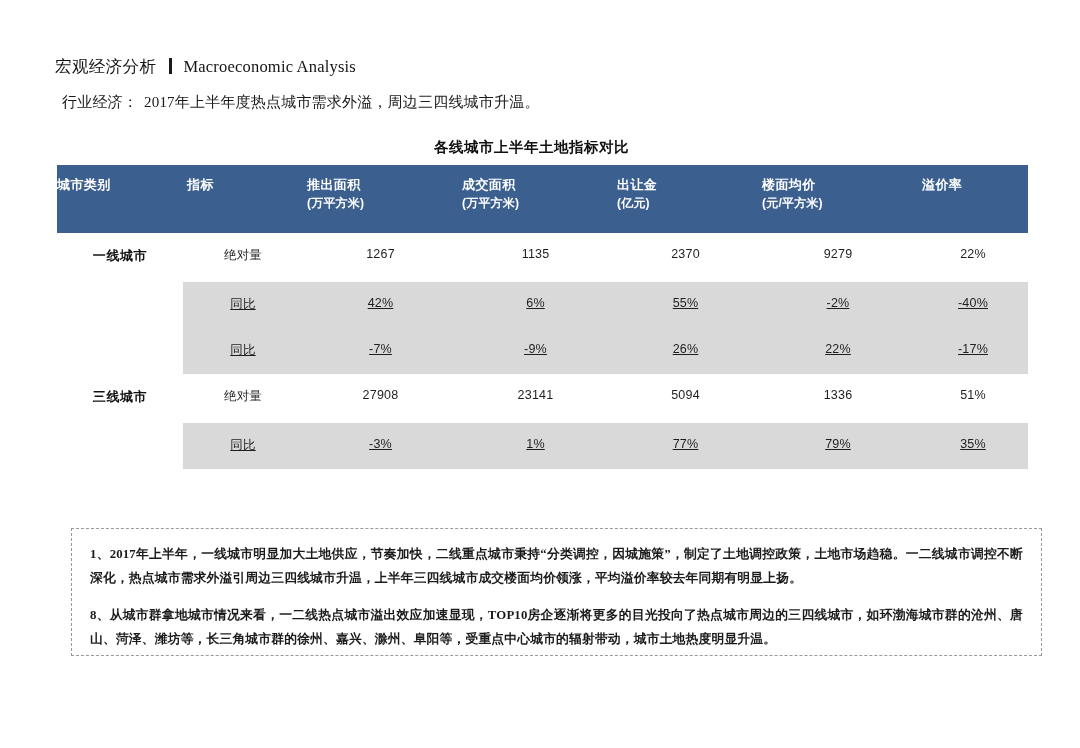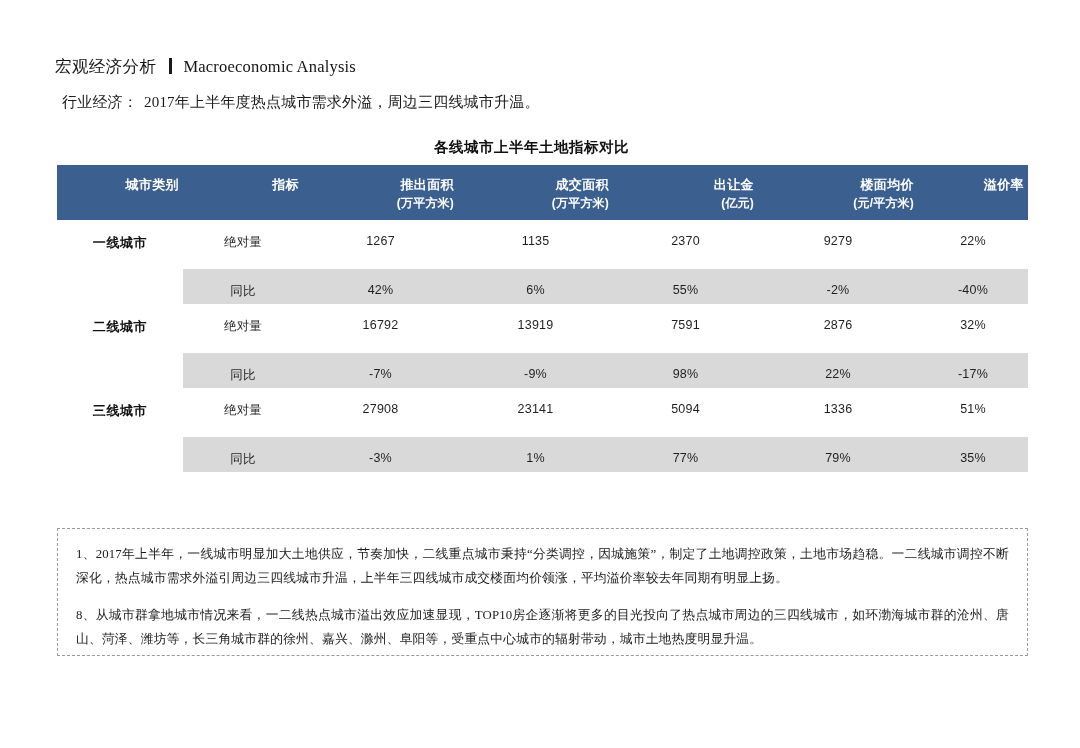--- a/index.html
+++ b/index.html
@@ -98,23 +98,23 @@
   table.data-table col.c3 { width: 155px; }
   table.data-table col.c4 { width: 145px; }
   table.data-table col.c5 { width: 160px; }
   table.data-table col.c6 { width: 110px; }
 
   thead tr.head-row { background: #3B5F8F; }
   thead th {
     color: #ffffff;
     font-size: 13px;
     font-weight: bold;
-    text-align: right;
+    text-align: left;
     vertical-align: top;
-    padding: 11px 4px 8px 4px;
+    padding: 11px 4px 21px 4px;
     line-height: 1.45;
     letter-spacing: 0.4px;
     border: none;
   }
   thead th .unit {
     display: block;
     font-size: 12px;
     font-weight: bold;
     letter-spacing: 0.2px;
   }
@@ -124,41 +124,42 @@
     font-size: 12.5px;
     color: #1f1f1f;
     text-align: center;
     vertical-align: top;
     padding: 14px 4px 0 4px;
     border: none;
     background: #ffffff;
     letter-spacing: 0.2px;
   }
   tbody tr.row-abs td { height: 49px; }
-  tbody tr.row-yoy td { height: 35px; }
+  tbody tr.row-yoy td { height: 46px; text-decoration: underline; }
 
   tbody td.cat {
     font-weight: bold;
     font-size: 13px;
     color: #111111;
     letter-spacing: 0.6px;
     background: #ffffff !important;
   }
   tbody tr.row-yoy td.shaded { background: #D9D9D9; }
 
   
   .note-box {
     position: absolute;
-    left: 57px;
+    left: 71px;
     top: 528px;
     width: 971px;
     height: 128px;
     border: 1px dashed #9a9a9a;
     background: #ffffff;
     padding: 14px 18px 0 18px;
+    font-weight: bold;
   }
   .note-p {
     font-size: 12.8px;
     line-height: 1.85;
     color: #1b1b1b;
     letter-spacing: 0.15px;
     margin: 0;
     text-align: justify;
   }
   .note-p + .note-p { margin-top: 14px; }
@@ -234,35 +235,26 @@
         <tr class="row-yoy">
           <td class="cat"></td>
           <td class="shaded">同比</td>
           <td class="shaded">42%</td>
           <td class="shaded">6%</td>
           <td class="shaded">55%</td>
           <td class="shaded">-2%</td>
           <td class="shaded">-40%</td>
         </tr>
 
-        <tr class="row-abs">
-          <td class="cat">二线城市</td>
-          <td>绝对量</td>
-          <td>16792</td>
-          <td>13919</td>
-          <td>7591</td>
-          <td>2876</td>
-          <td>32%</td>
-        </tr>
         <tr class="row-yoy">
           <td class="cat"></td>
           <td class="shaded">同比</td>
           <td class="shaded">-7%</td>
           <td class="shaded">-9%</td>
-          <td class="shaded">98%</td>
+          <td class="shaded">26%</td>
           <td class="shaded">22%</td>
           <td class="shaded">-17%</td>
         </tr>
 
         <tr class="row-abs">
           <td class="cat">三线城市</td>
           <td>绝对量</td>
           <td>27908</td>
           <td>23141</td>
           <td>5094</td>

